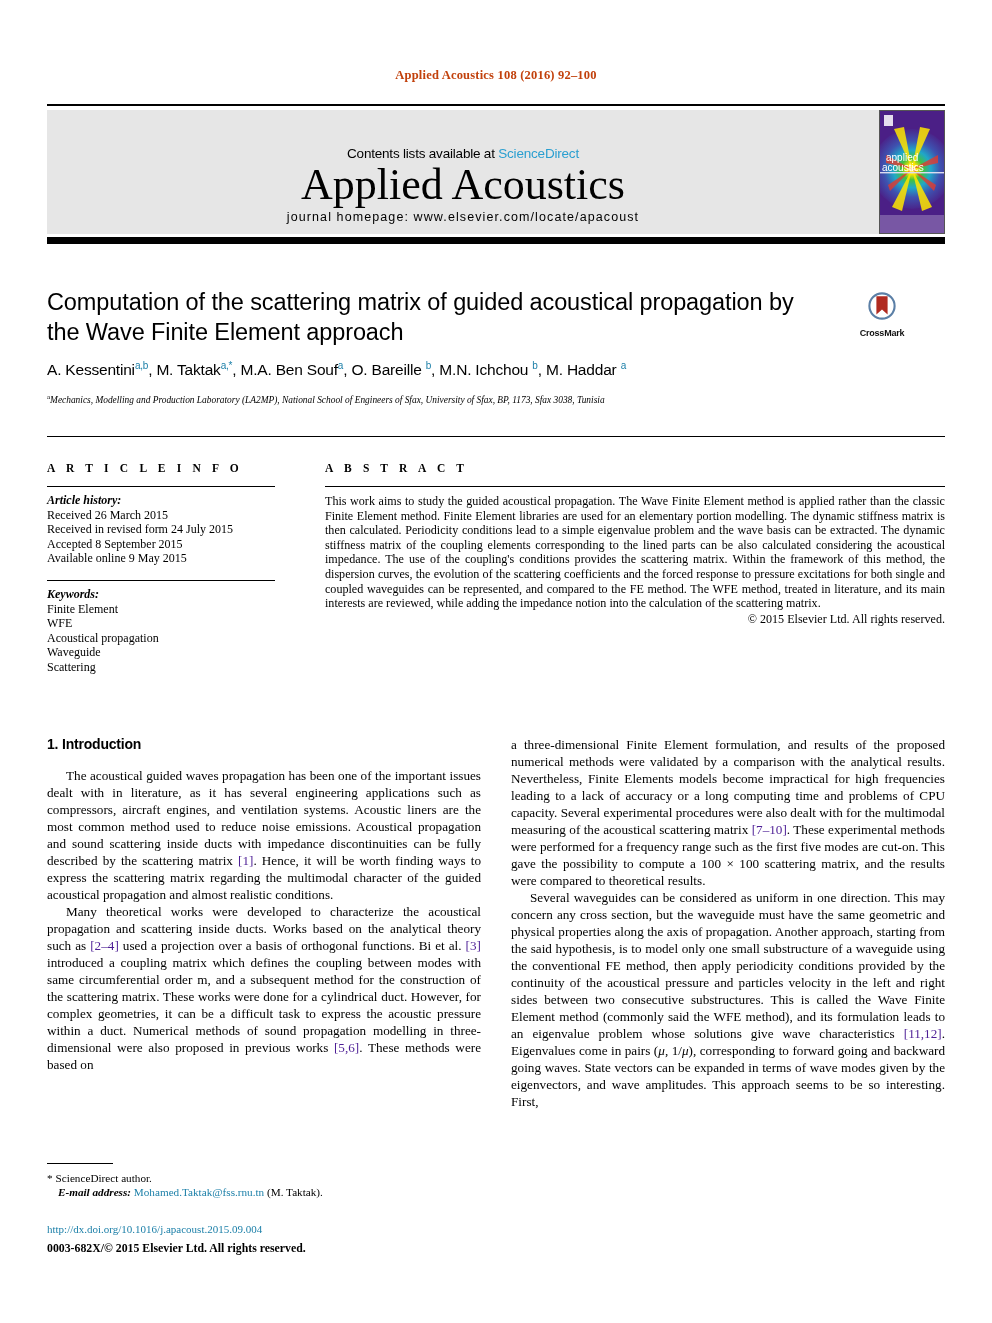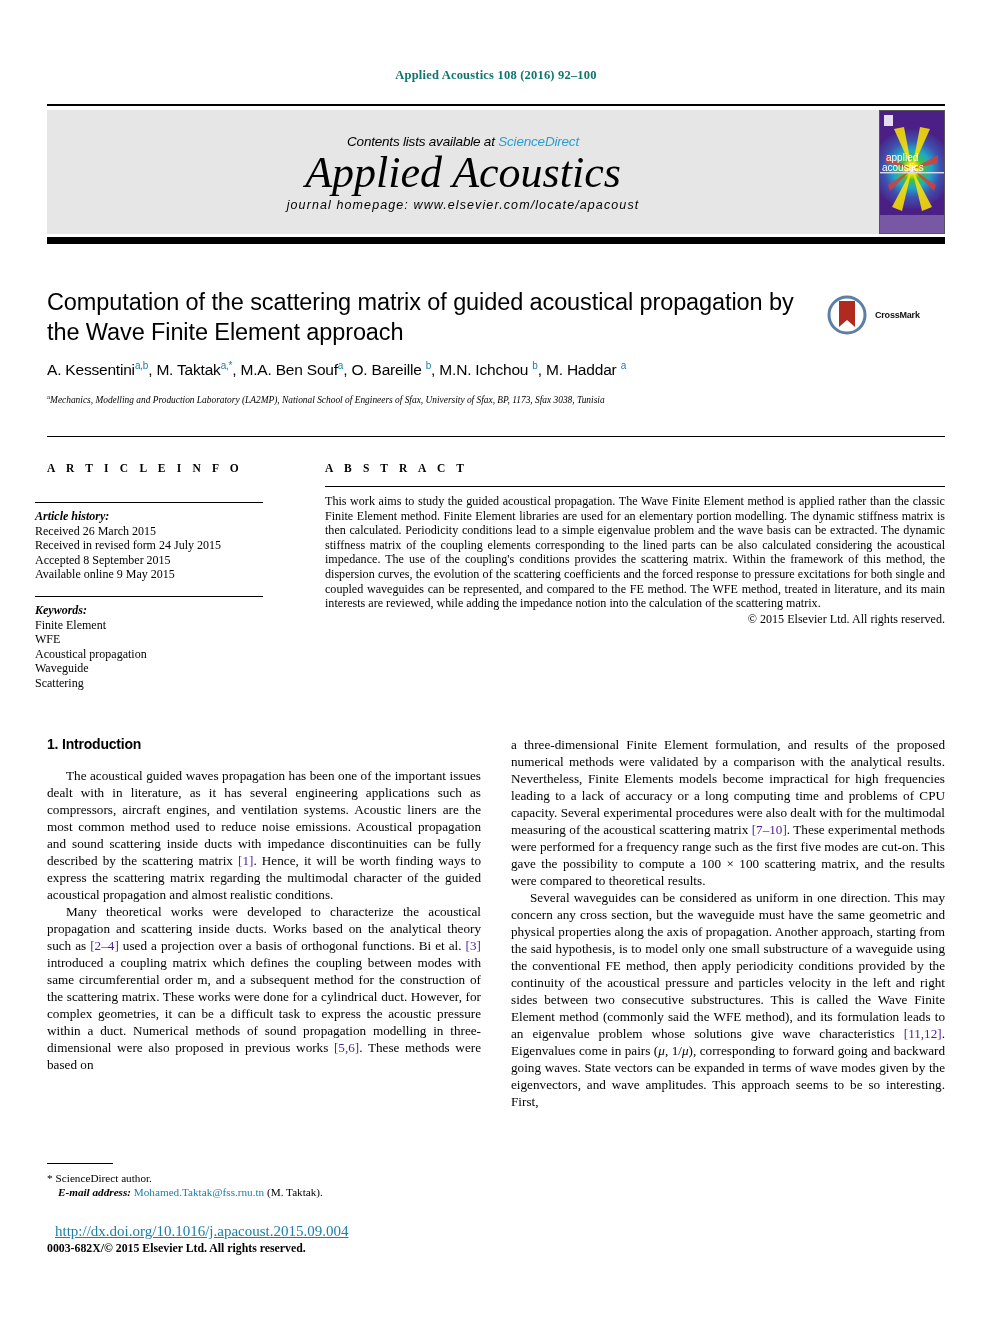--- a/index.html
+++ b/index.html
@@ -25,21 +25,21 @@
   
   .runhead {
     position: absolute;
     top: 68px;
     left: 0;
     width: 992px;
     text-align: center;
     font-family: "Liberation Serif", serif;
     font-size: 12.5px;
     font-weight: bold;
-    color: #0f766e;
+    color: #c2410c;
     letter-spacing: 0.2px;
   }
 
   
   .banner {
     position: absolute;
     left: 47px;
     top: 104px;
     width: 898px;
     height: 128px;
@@ -71,25 +71,24 @@
     letter-spacing: 1.2px;
     color: #E87722;
     line-height: 1;
     margin-top: 1px;
   }
   .banner-center {
     flex: 1 1 auto;
     background: #e6e6e6;
     display: flex;
     flex-direction: column;
-    justify-content: center;
+    justify-content: flex-end;
     align-items: center;
     padding: 11px 0 10px 0;
     box-sizing: border-box;
-    font-style: italic;
   }
   .contents-line {
     font-size: 13.5px;
     font-family: "Liberation Sans", sans-serif;
     letter-spacing: -0.2px;
   }
   .sciencedirect { color: #2a9fd0; }
   .journal-name {
     font-family: "Liberation Serif", serif;
     font-size: 44px;
@@ -134,20 +133,21 @@
   }
   .crossmark {
     position: absolute;
     left: 827px;
     top: 292px;
     width: 110px;
     height: 46px;
     display: flex;
     align-items: center;
     gap: 8px;
+    flex-direction: column;
   }
   .crossmark-label {
     font-family: "Liberation Sans", sans-serif;
     font-size: 9px;
     font-weight: bold;
     color: #111;
     letter-spacing: -0.2px;
   }
 
   .authors {
@@ -196,26 +196,25 @@
     left: 325px;
     top: 462px;
     font-family: "Liberation Serif", serif;
     font-size: 11.5px;
     font-weight: bold;
     letter-spacing: 4.2px;
   }
 
   .info-col {
     position: absolute;
-    left: 35px;
+    left: 47px;
     top: 486px;
     width: 228px;
     font-size: 12px;
     line-height: 14.6px;
-    margin-top: 16px;
   }
   .info-rule {
     width: 228px;
     height: 1px;
     background: #000;
     margin: 0 0 6px 0;
   }
   .info-rule.second { margin-top: 14px; }
   .info-italic { font-style: italic; font-weight: bold; }
 
@@ -277,25 +276,24 @@
     width: 434px;
     font-size: 11.2px;
     line-height: 14px;
   }
   .footnote .star { margin-right: 3px; }
   .fn-ital { font-style: italic; font-weight: bold; }
   .mail { color: #1b7fa8; }
 
   .doi-line {
     position: absolute;
-    left: 55px;
+    left: 47px;
     top: 1223px;
-    font-size: 15px;
+    font-size: 11px;
     color: #1b7fa8;
-    text-decoration: underline;
   }
   .issn-line {
     position: absolute;
     left: 47px;
     top: 1241px;
     font-size: 11.8px;
     font-weight: bold;
   }
 </style>
 </head>

